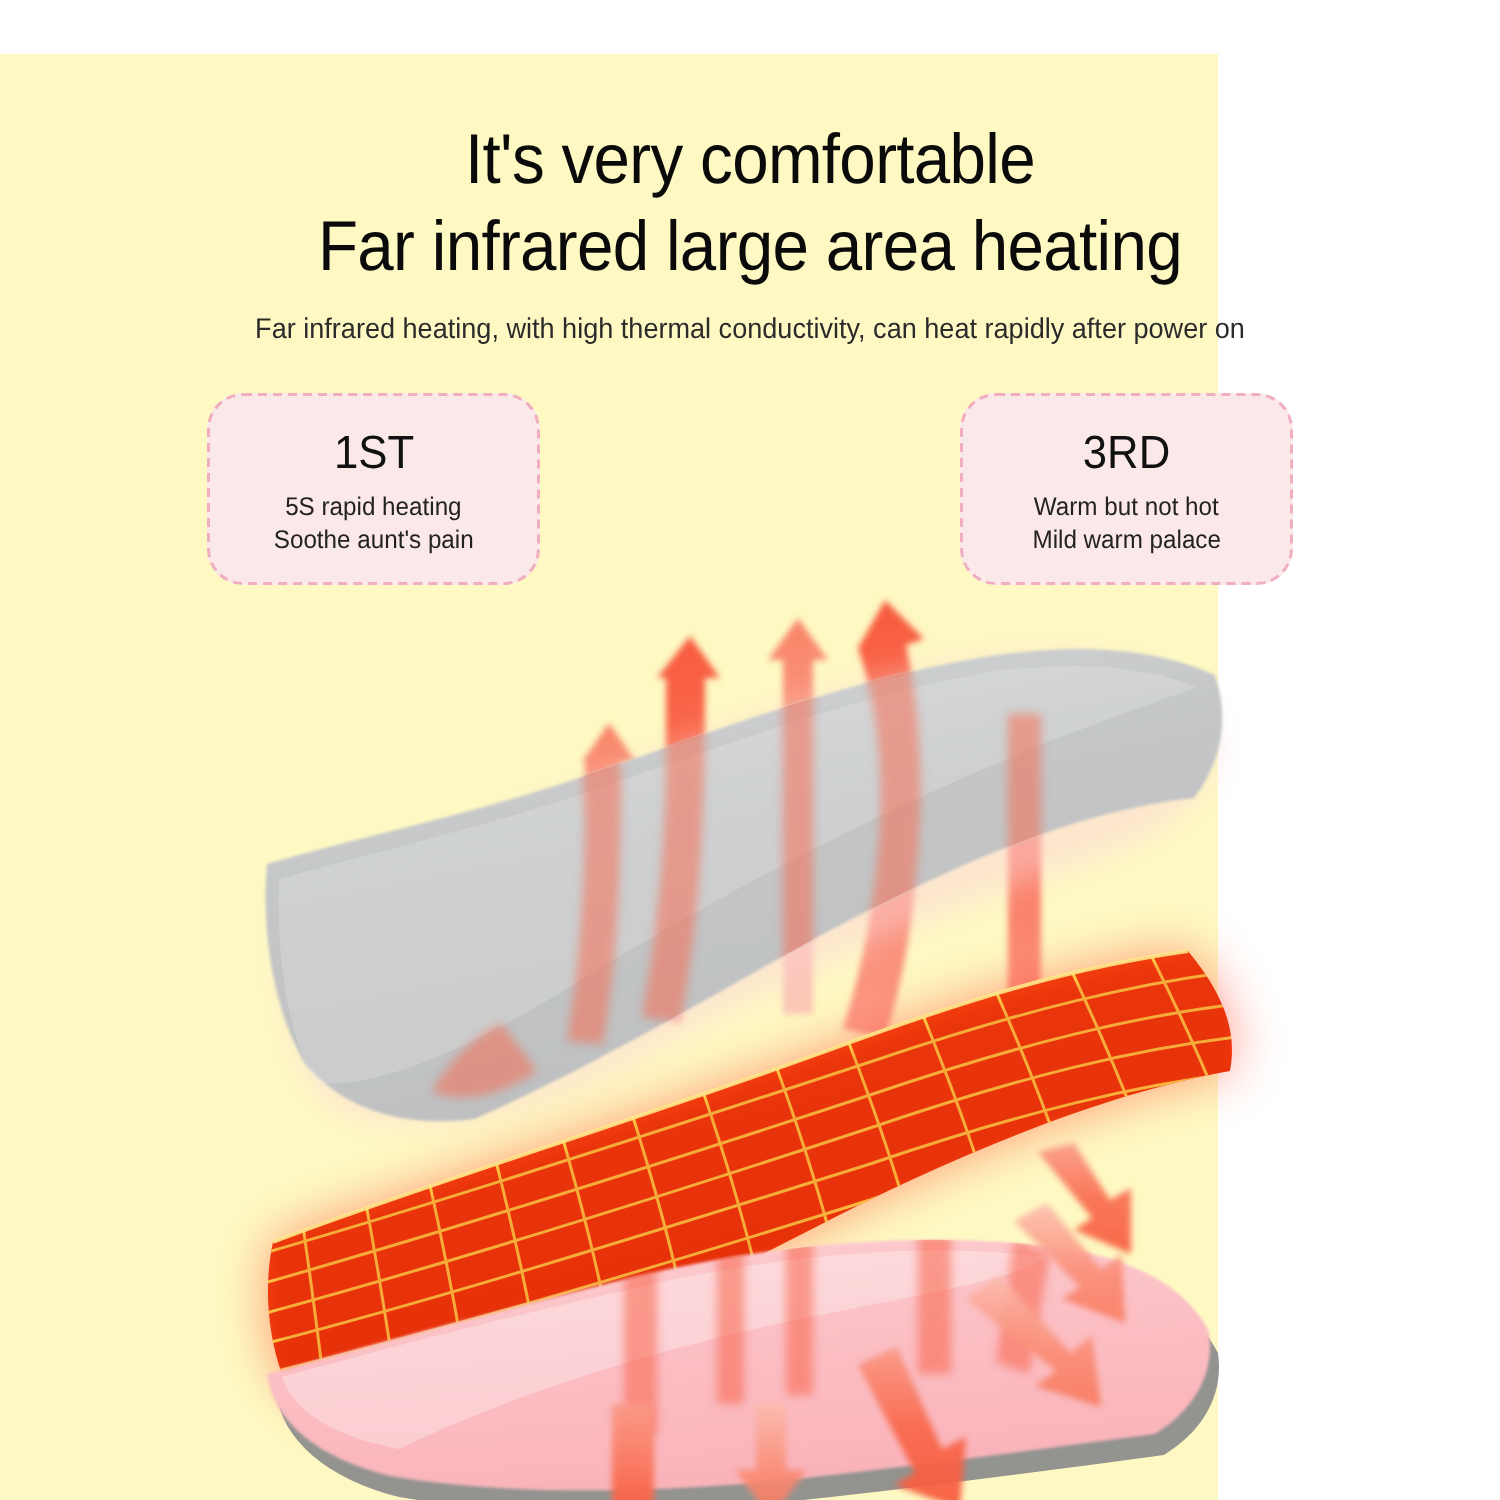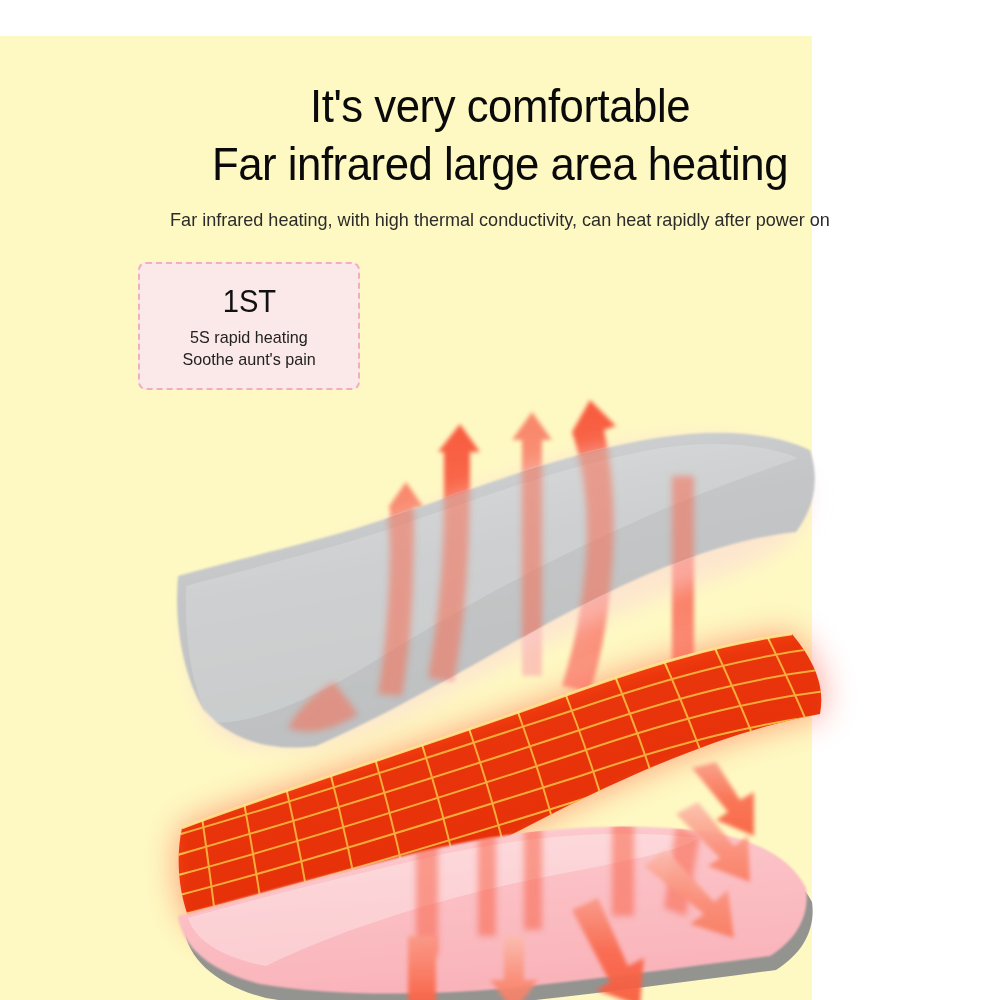--- a/index.html
+++ b/index.html
@@ -67,21 +67,21 @@
     width: 724px;
     display: flex;
     justify-content: space-between;
   }
   .card {
     width: 222px;
     height: 128px;
     box-sizing: border-box;
     background: #fbe8e9;
     border: 2px dashed #f0aec0;
-    border-radius: 8px;
+    border-radius: 24px;
     display: flex;
     flex-direction: column;
     align-items: center;
     justify-content: center;
     padding-top: 2px;
   }
   .card-rank {
     font-size: 31px;
     line-height: 36px;
     color: #111111;
@@ -124,20 +124,25 @@
 
   <div class="cards">
 
     <div class="card">
       <div class="card-rank">1ST</div>
       <div class="card-line">5S rapid heating</div>
       <div class="card-line">Soothe aunt's pain</div>
     </div>
 
 
+    <div class="card">
+      <div class="card-rank">3RD</div>
+      <div class="card-line">Warm but not hot</div>
+      <div class="card-line">Mild warm palace</div>
+    </div>
 
   </div>
 
   <div class="illustration">
     <svg viewBox="0 0 760 640" xmlns="http://www.w3.org/2000/svg">
       <defs>
 
         <linearGradient id="greyGrad" x1="0" y1="0" x2="0.4" y2="1">
           <stop offset="0" stop-color="#d8dadb"></stop>
           <stop offset="0.45" stop-color="#c4c6c7"></stop>

